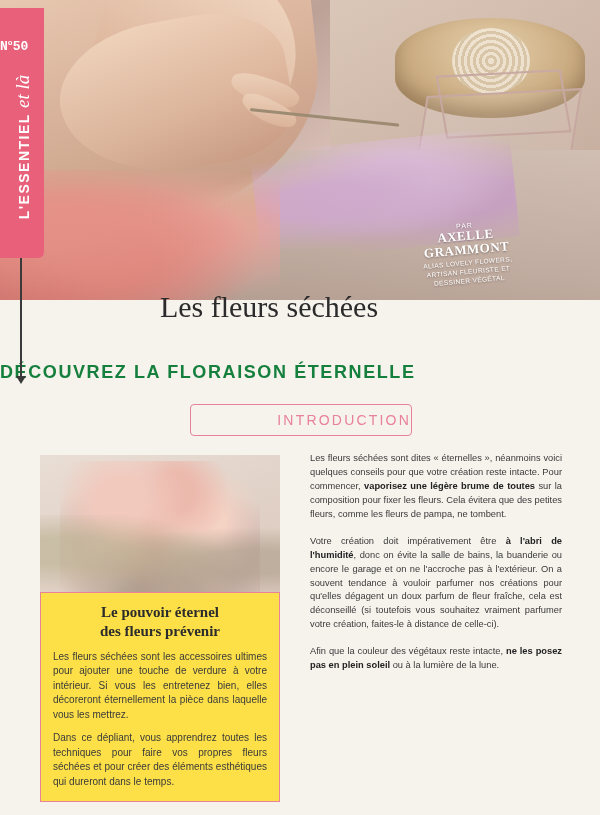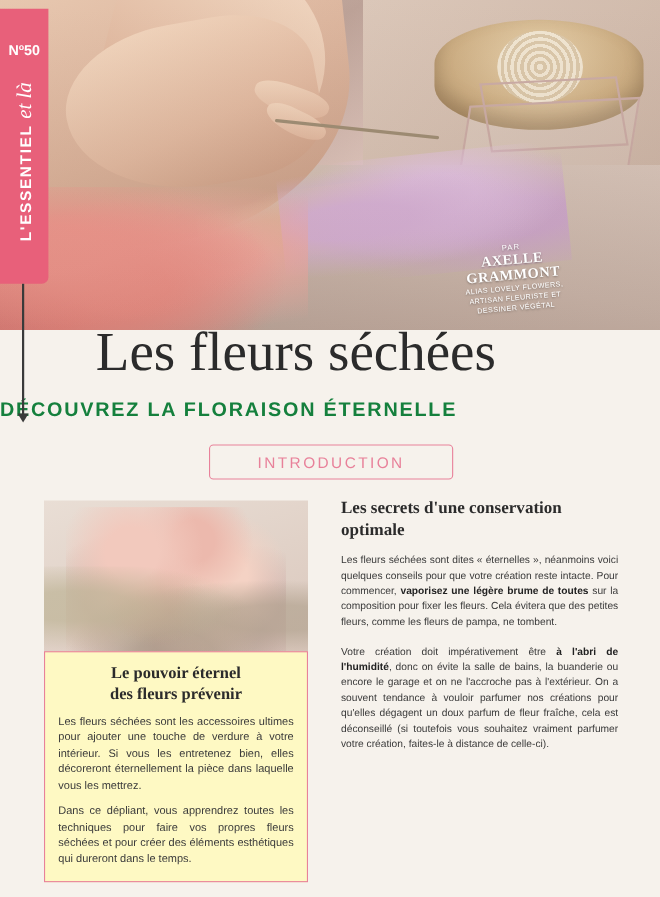--- a/index.html
+++ b/index.html
@@ -145,25 +145,25 @@
     width: 44px;
     height: 250px;
     background: #e8607a;
     border-radius: 0 0 6px 0;
     z-index: 6;
   }
   .tab .num {
     position: absolute;
     left: 0; top: 30px;
     width: 44px;
-    text-align: center;
+    text-align: left;
     color: #fff;
     font-size: 13px;
     font-weight: bold;
-    font-family: Liberation Sans, sans-serif;
+    font-family: Liberation Mono, monospace;
   }
   .tab .num sup { font-size: 8px; }
   .tab .vert {
     position: absolute;
     left: -72px;
     top: 128px;
     width: 190px;
     text-align: center;
     transform: rotate(-90deg);
     color: #fff;
@@ -222,21 +222,21 @@
     margin-top: 3px;
   }
 
   
   .title {
     position: absolute;
     left: 0; top: 290px;
     width: 538px;
     text-align: center;
     font-family: "Liberation Serif", serif;
-    font-size: 50px;
+    font-size: 30px;
     color: #2b2b2b;
     letter-spacing: 0px;
     z-index: 4;
   }
   .subtitle {
     position: absolute;
     left: 0; top: 362px;
     width: 600px;
     text-align: left;
     font-size: 18px;
@@ -250,21 +250,21 @@
     left: 190px; top: 404px;
     width: 220px;
     height: 30px;
     border: 1.5px solid #e8819a;
     border-radius: 4px;
     z-index: 4;
   }
   .intro-badge span {
     display: block;
     line-height: 30px;
-    text-align: center;
+    text-align: right;
     color: #e8819a;
     font-size: 14px;
     letter-spacing: 2.2px;
   }
 
   
   .photo2 {
     position: absolute;
     left: 40px; top: 455px;
     width: 240px; height: 150px;
@@ -293,21 +293,21 @@
       radial-gradient(ellipse at 12% 40%, rgba(190,180,150,.7) 0 18%, transparent 52%),
       radial-gradient(ellipse at 88% 52%, rgba(175,160,140,.65) 0 18%, transparent 52%),
       radial-gradient(ellipse at 50% 95%, rgba(160,148,130,.6) 0 22%, transparent 58%);
   }
 
   .lbox {
     position: absolute;
     left: 40px; top: 592px;
     width: 240px;
     border: 1.5px solid #e8819a;
-    background: #fef9c3;
+    background: #fde047;
     padding: 10px 12px 12px;
     box-sizing: border-box;
   }
   .lbox h2 {
     margin: 0 0 9px 0;
     font-family: "Liberation Serif", serif;
     font-size: 15px;
     font-weight: bold;
     text-align: center;
     color: #2b2b2b;
@@ -399,16 +399,16 @@
 <div class="lbox">
   <h2>
     <span>Le pouvoir éternel</span><br>
     <span>des fleurs prévenir</span>
   </h2>
   <p>Les fleurs séchées sont les accessoires ultimes pour ajouter une touche de verdure à votre intérieur. Si vous les entretenez bien, elles décoreront éternellement la pièce dans laquelle vous les mettrez.</p>
   <p>Dans ce dépliant, vous apprendrez toutes les techniques pour faire vos propres fleurs séchées et pour créer des éléments esthétiques qui dureront dans le temps.</p>
 </div>
 
 <div class="rcol">
-  <h2>Les secrets d'une conservation optimale</h2>
   <p>Les fleurs séchées sont dites « éternelles », néanmoins voici quelques conseils pour que votre création reste intacte. Pour commencer, <b>vaporisez une légère brume de toutes</b> sur la composition pour fixer les fleurs. Cela évitera que des petites fleurs, comme les fleurs de pampa, ne tombent.</p>
   <p>Votre création doit impérativement être <b>à l'abri de l'humidité</b>, donc on évite la salle de bains, la buanderie ou encore le garage et on ne l'accroche pas à l'extérieur. On a souvent tendance à vouloir parfumer nos créations pour qu'elles dégagent un doux parfum de fleur fraîche, cela est déconseillé (si toutefois vous souhaitez vraiment parfumer votre création, faites-le à distance de celle-ci).</p>
+  <p>Afin que la couleur des végétaux reste intacte, <b>ne les posez pas en plein soleil</b> ou à la lumière de la lune.</p>
 </div>
 
 </body></html>

